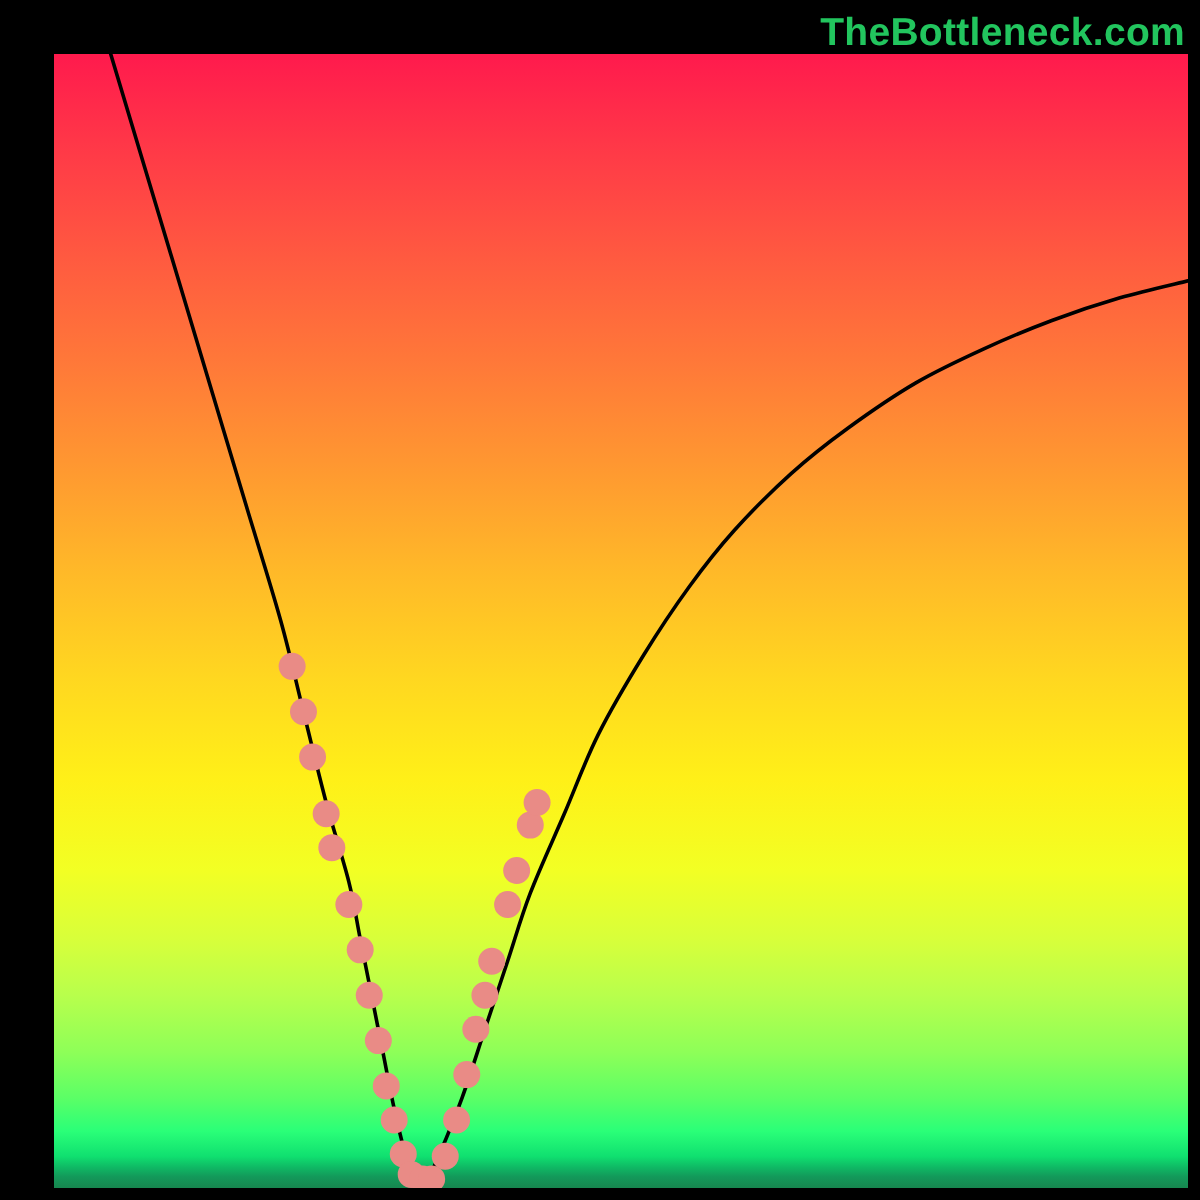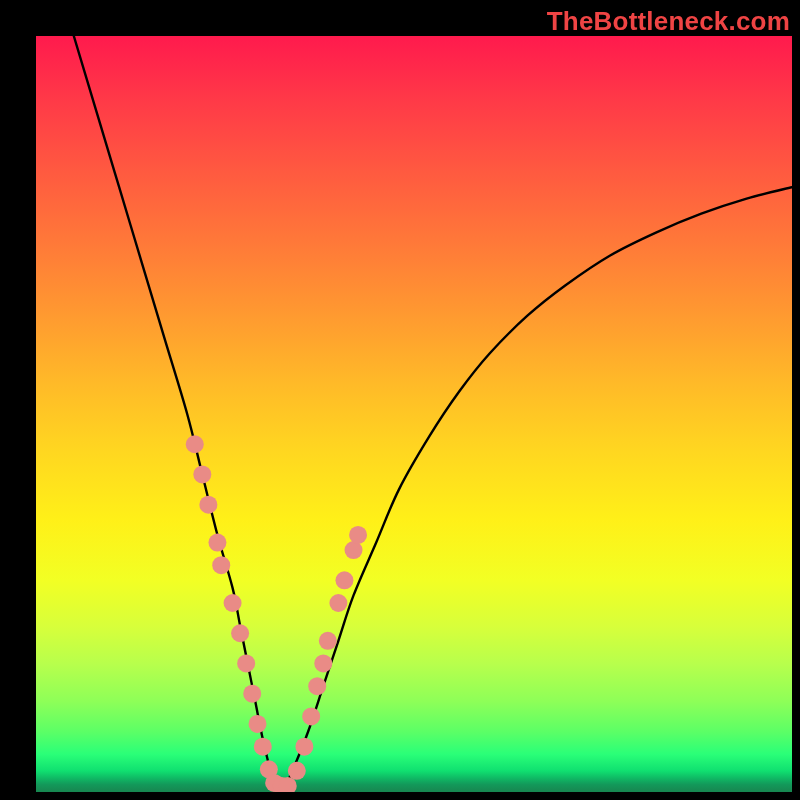--- a/index.html
+++ b/index.html
@@ -58,21 +58,21 @@
     position: absolute;
     left: 0;
     top: 0;
     width: 100%;
     height: 100%;
   }
   .watermark {
     position: absolute;
     top: 6px;
     right: 10px;
-    color: #ef4444;
+    color: #22c55e;
     font-size: 26px;
     font-weight: 600;
     letter-spacing: 0.2px;
     user-select: none;
   }
 </style>
 </head>
 <body>
 
 <div class="frame">

